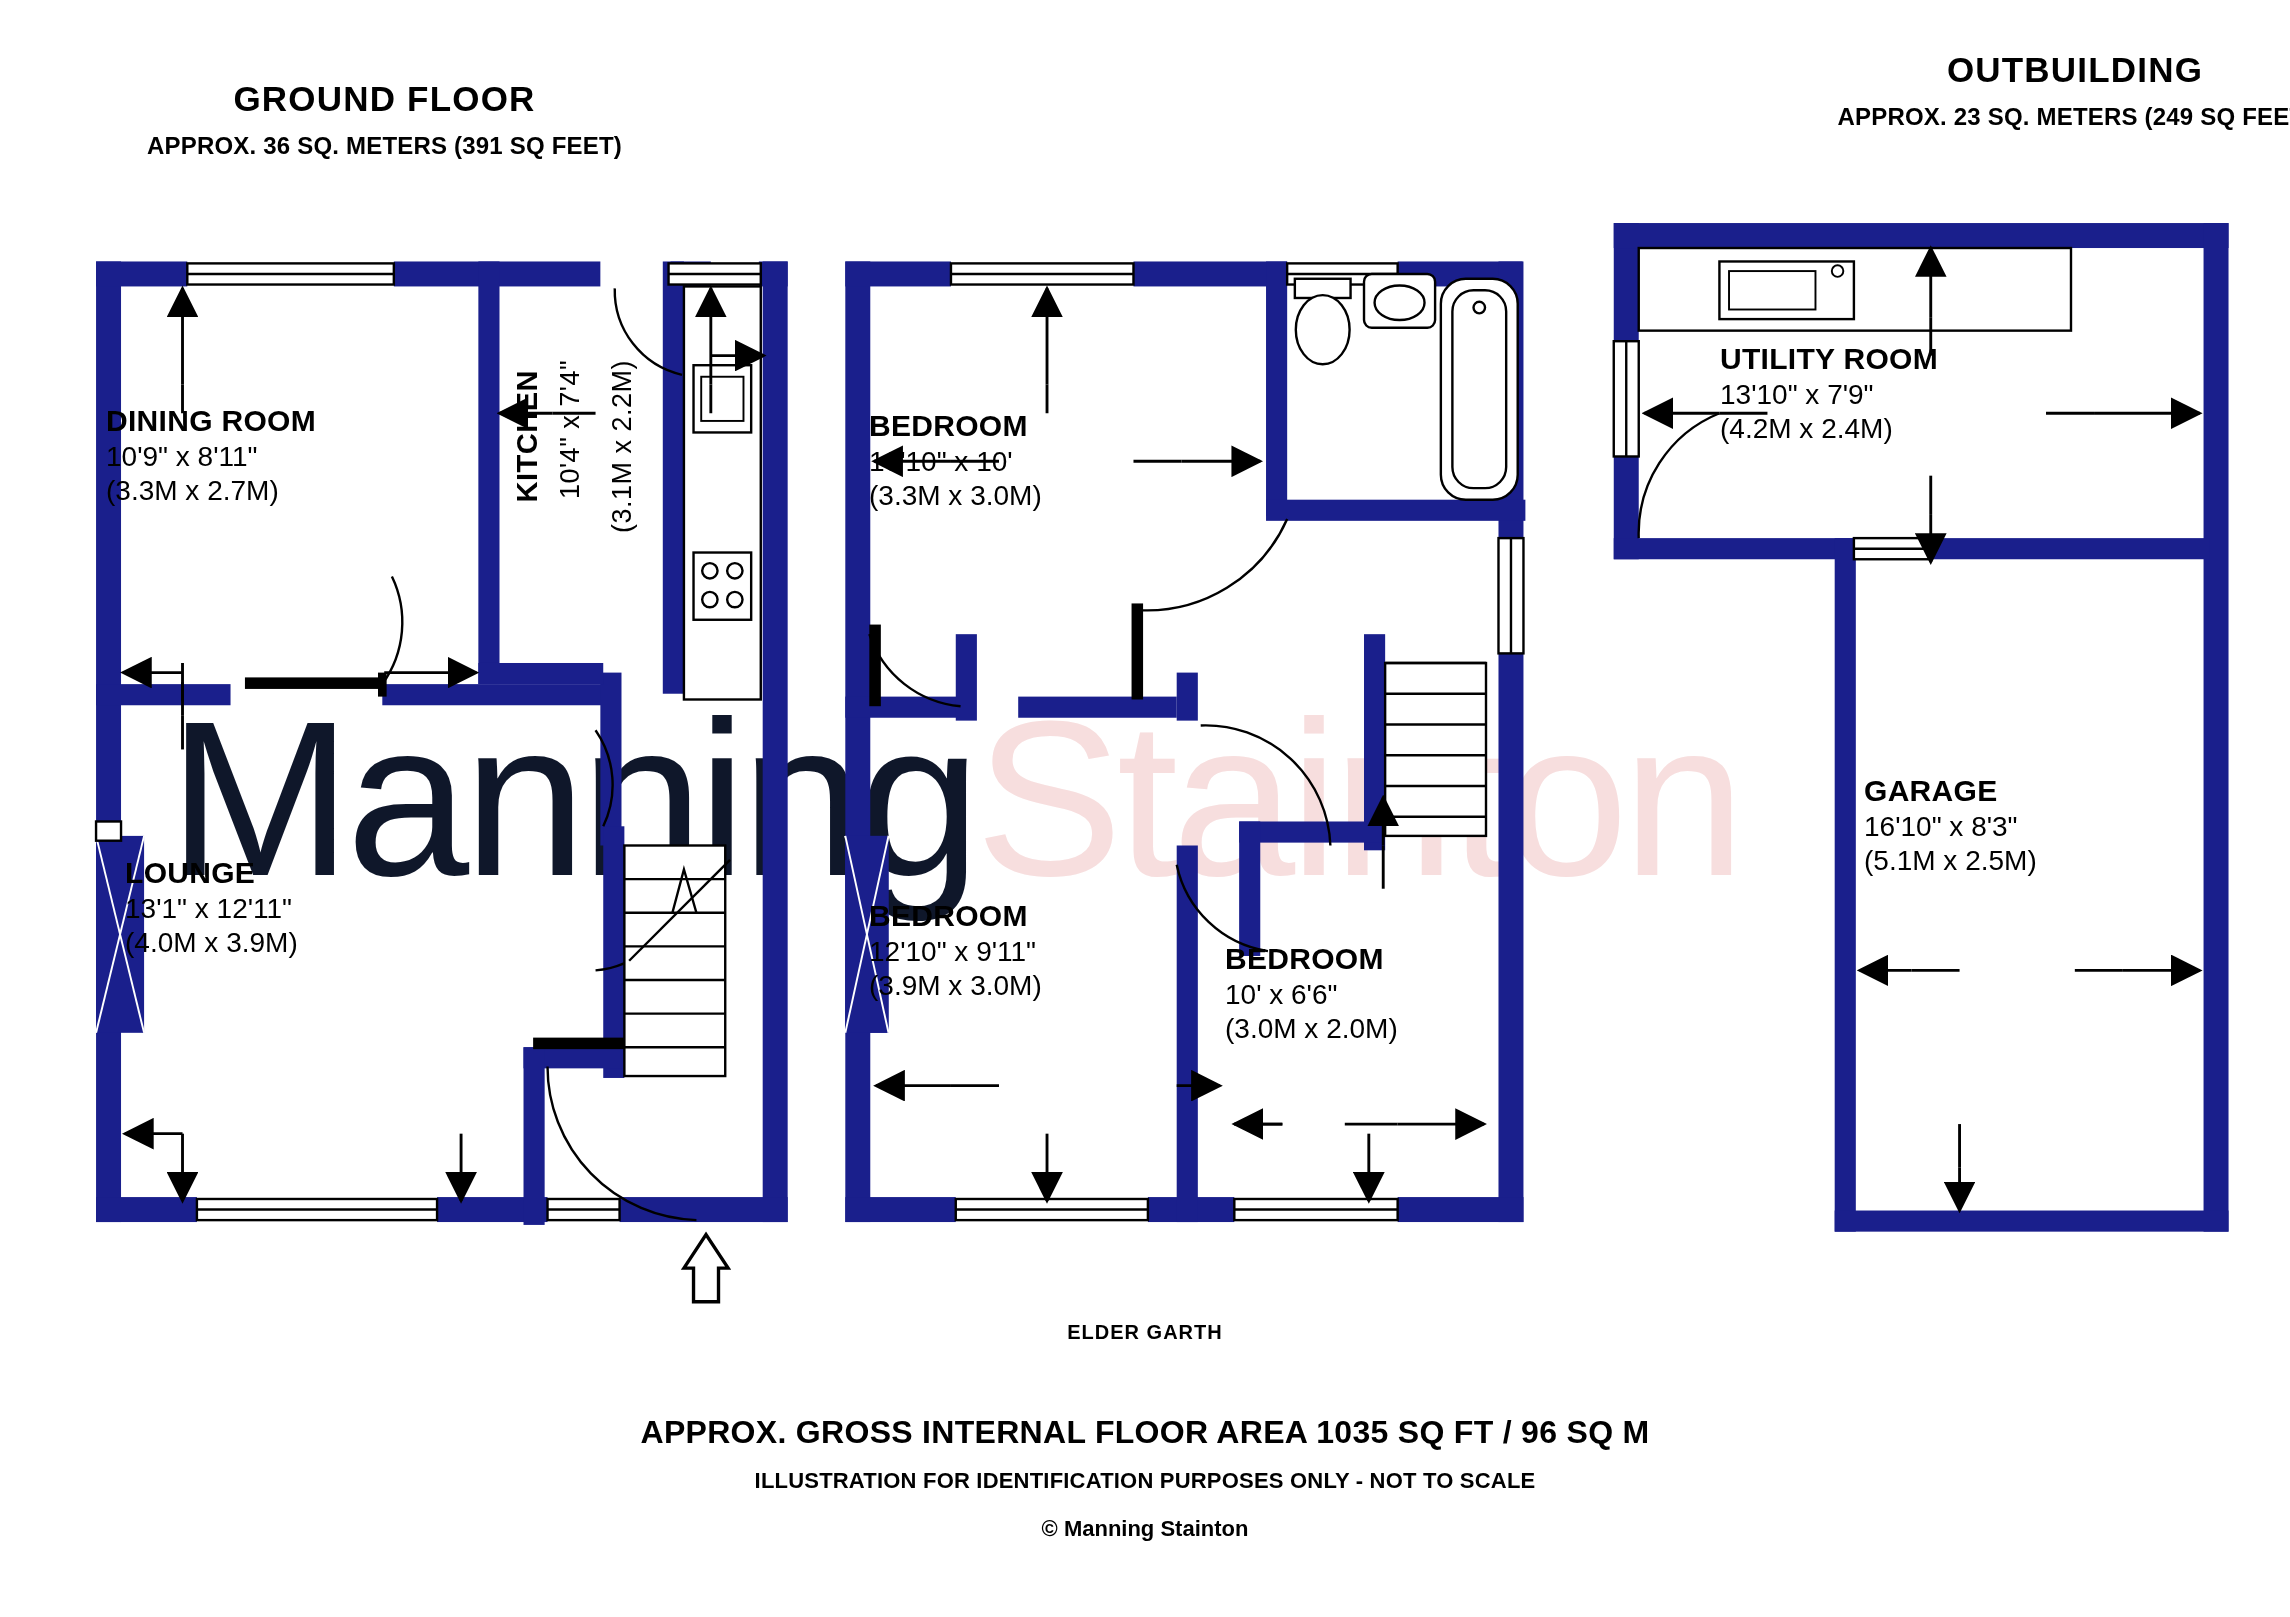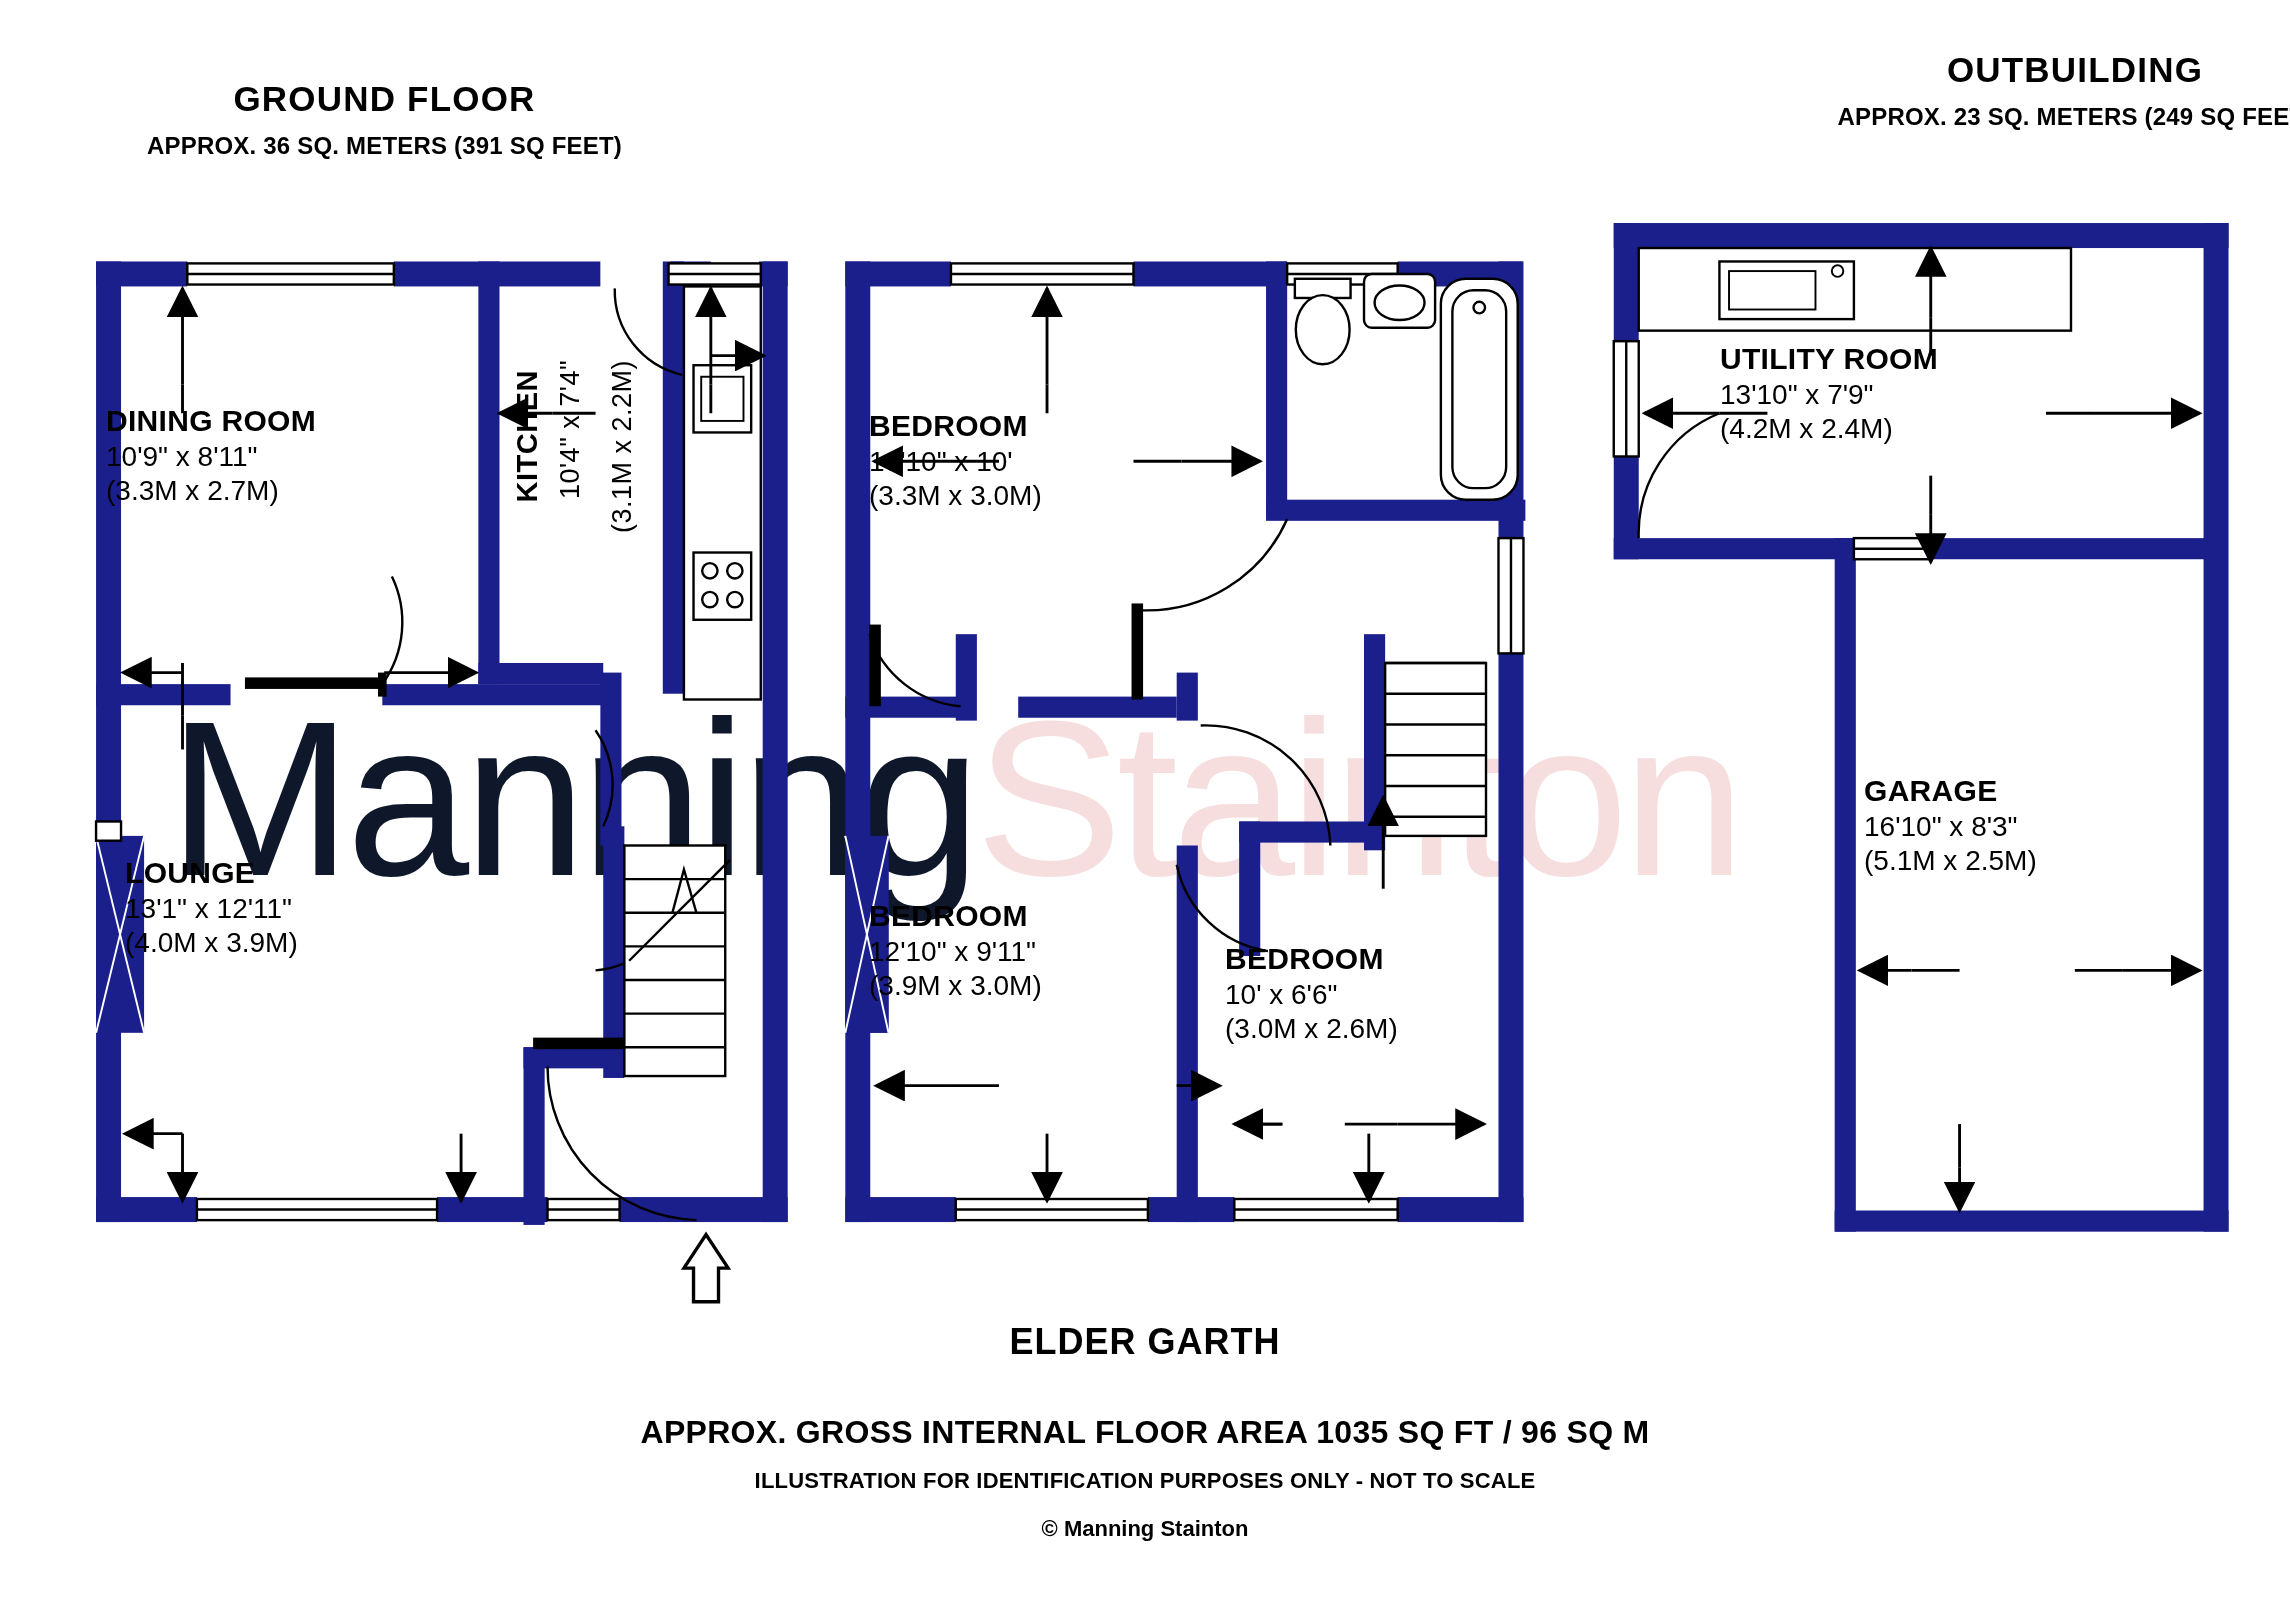--- a/index.html
+++ b/index.html
@@ -65,21 +65,21 @@
     font-size: 29px;
     font-weight: bold;
     writing-mode: vertical-rl;
     transform: rotate(180deg);
     letter-spacing: 0.5px;
   }
   .vcol.thin { font-weight: normal; font-size: 27px; }
 
   
   .footer { position: absolute; width: 100%; text-align: center; color:#000; z-index: 8; }
-  .f-street { font-size: 36px; font-weight: bold; letter-spacing: 1px; }
+  .f-street { font-size: 20px; font-weight: bold; letter-spacing: 1px; }
   .f-area   { font-size: 32px; font-weight: bold; letter-spacing: 0.3px; }
   .f-illus  { font-size: 22px; font-weight: bold; letter-spacing: 0.2px; }
   .f-copy   { font-size: 22px; font-weight: bold; }
 </style>
 </head>
 <body>
 
 <div id="stage">
 
   <div class="watermark">
@@ -417,21 +417,21 @@
 
   <div class="room" style="left:869px; top:898px; width:355px;">
     <div class="name">BEDROOM</div>
     <div class="dim">12'10" x 9'11"</div>
     <div class="dim">(3.9M x 3.0M)</div>
   </div>
 
   <div class="room" style="left:1225px; top:941px; width:298px;">
     <div class="name">BEDROOM</div>
     <div class="dim">10' x 6'6"</div>
-    <div class="dim">(3.0M x 2.6M)</div>
+    <div class="dim">(3.0M x 2.0M)</div>
   </div>
 
   <div class="room" style="left:1720px; top:341px; width:452px;">
     <div class="name">UTILITY ROOM</div>
     <div class="dim">13'10" x 7'9"</div>
     <div class="dim">(4.2M x 2.4M)</div>
   </div>
 
   <div class="room" style="left:1864px; top:773px; width:346px;">
     <div class="name">GARAGE</div>

